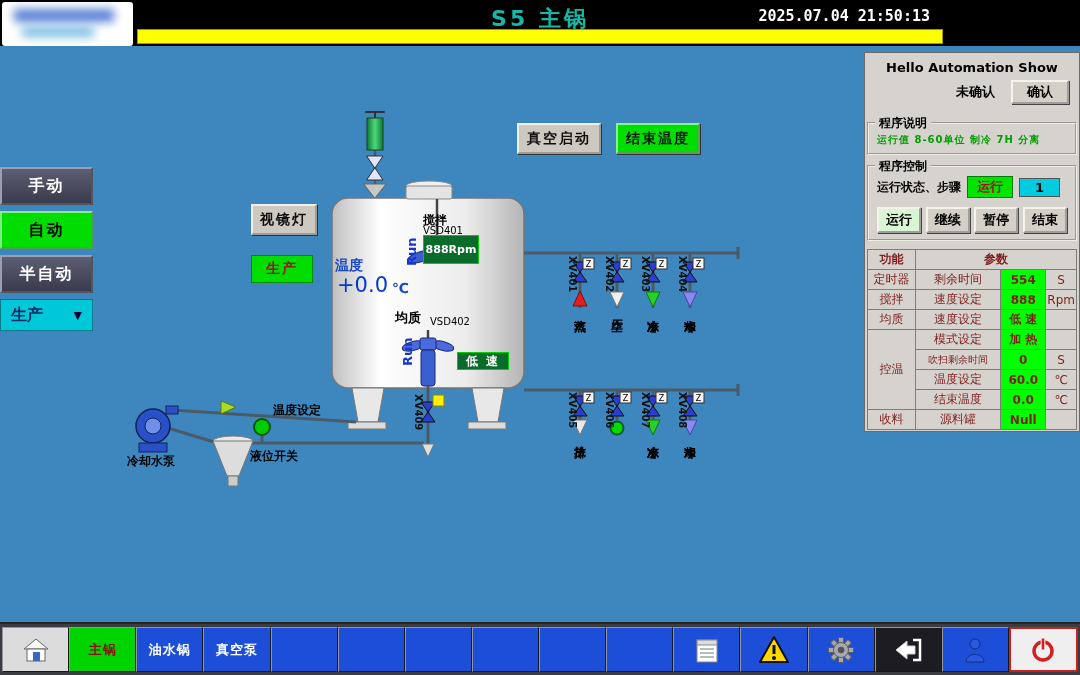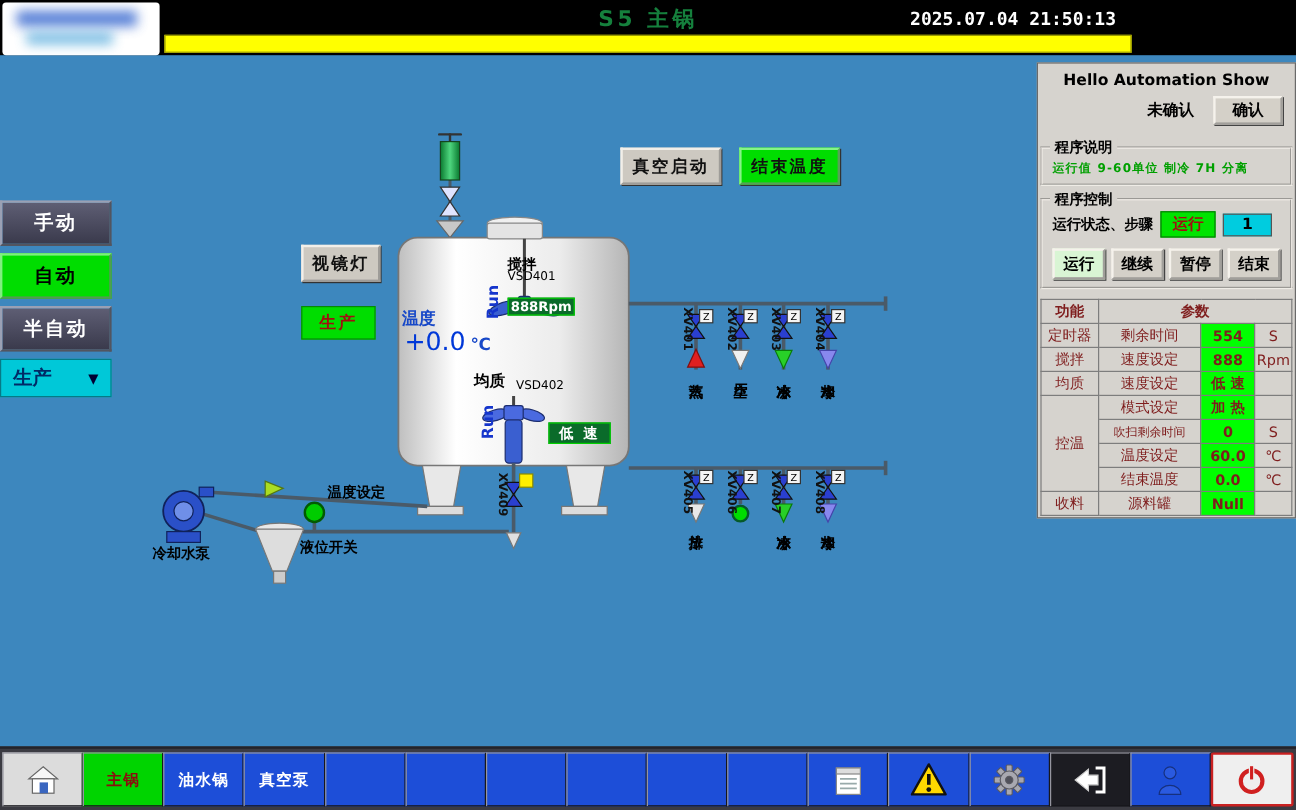--- a/index.html
+++ b/index.html
@@ -4,21 +4,21 @@
 <style>
 *{margin:0;padding:0;box-sizing:border-box}
 body{background:#222;font-family:"DejaVu Sans","Liberation Sans",sans-serif}
 #app{position:relative;width:1080px;height:675px;background:#3d87be;overflow:hidden;margin:0 auto}
 
 
 #topbar{position:absolute;left:0;top:0;width:1080px;height:46px;background:#000}
 #logo{position:absolute;left:2px;top:2px;width:131px;height:44px;background:#fff;border-radius:3px;overflow:hidden}
 #logo .blur1{position:absolute;left:12px;top:7px;width:100px;height:13px;background:#3a6ad0;filter:blur(5px);opacity:.85}
 #logo .blur2{position:absolute;left:20px;top:25px;width:72px;height:10px;background:#40a0d8;filter:blur(5px);opacity:.7}
-#title{position:absolute;left:340px;top:4px;width:400px;text-align:center;color:#15803d;font-size:18px;font-weight:bold;letter-spacing:3px}
+#title{position:absolute;left:340px;top:4px;width:400px;text-align:center;color:#14b8a6;font-size:22px;font-weight:bold;letter-spacing:3px}
 #datetime{position:absolute;right:150px;top:7px;color:#fff;font-size:15px;font-weight:bold;font-family:"DejaVu Sans Mono",monospace}
 #usergrid{position:absolute;right:0;top:0;width:138px;height:46px;display:grid;grid-template-columns:44px 94px;grid-template-rows:23px 23px}
 #usergrid>div{border:1px solid #3a3a3a;display:flex;align-items:center;justify-content:center;font-size:12px;font-weight:bold}
 .ug-key{background:#00d400;color:#000;cursor:pointer}
 .ug-admin{background:#000;color:#fff;font-family:"DejaVu Sans Mono",monospace}
 .ug-group{background:#c6c6c6;color:#000}
 #alarmbar{position:absolute;left:137px;top:29px;width:806px;height:15px;background:#ffff00;border:1px solid #9a9a00}
 
 
 .modebtn{position:absolute;left:0;width:93px;height:38px;display:flex;align-items:center;justify-content:center;font-size:16px;font-weight:bold;letter-spacing:2px;border:2px outset #9aa0b4;background:linear-gradient(#5e5e74,#3a3a4c);color:#fff;cursor:pointer}
@@ -222,21 +222,21 @@
     </g>
   </svg>
 
   <div class="dlabel blue" style="left:335px;top:257px;font-size:14px;font-weight:bold">温度</div>
   <div class="dlabel" style="left:337px;top:273px;font-size:21px;font-weight:normal;color:#0038d8">+0.0</div>
   <div class="dlabel blue" style="left:392px;top:280px;font-size:14px;font-weight:bold">℃</div>
 
   <div class="dlabel" style="left:423px;top:212px;font-size:12px;font-weight:bold">搅拌</div>
   <div class="dlabel" style="left:423px;top:225px;font-size:10px">VSD401</div>
   <div class="runlbl" style="left:404px;top:266px">Run</div>
-  <div class="badge" style="left:423px;top:248px;width:56px;height:15px;font-size:11px">888Rpm</div>
+  <div class="badge" style="left:423px;top:235px;width:56px;height:29px;font-size:11px">888Rpm</div>
 
   <div class="dlabel" style="left:395px;top:309px;font-size:13px;font-weight:bold">均质</div>
   <div class="dlabel" style="left:430px;top:316px;font-size:10px">VSD402</div>
   <div class="runlbl" style="left:400px;top:366px">Run</div>
   <div class="badge" style="left:457px;top:352px;width:52px;height:18px;font-size:12px;letter-spacing:2px">低 速</div>
 
   <div class="dlabel" style="left:273px;top:402px;font-size:12px;font-weight:bold">温度设定</div>
   <div class="dlabel" style="left:250px;top:448px;font-size:12px;font-weight:bold">液位开关</div>
   <div class="dlabel" style="left:127px;top:453px;font-size:12px;font-weight:bold">冷却水泵</div>
 
@@ -282,21 +282,21 @@
   <div id="alarmbar"></div>
 
   <div id="panel">
     <div class="p-title">Hello Automation Show</div>
     <div class="confirm-row">
       <span>未确认</span>
       <button class="btn3d">确认</button>
     </div>
     <div class="gbox">
       <span class="legend">程序说明</span>
-      <div class="desc-text">运行值 9-60单位 制冷 7H 分离</div>
+      <div class="desc-text">运行值 8-60单位 制冷 7H 分离</div>
     </div>
     <div class="gbox">
       <span class="legend">程序控制</span>
       <div class="status-row">
         <span>运行状态、步骤</span>
         <span class="run-box">运行</span>
         <span class="step-box">1</span>
       </div>
       <div class="ctl-btns">
         <button class="btn3d btn-run">运行</button>

